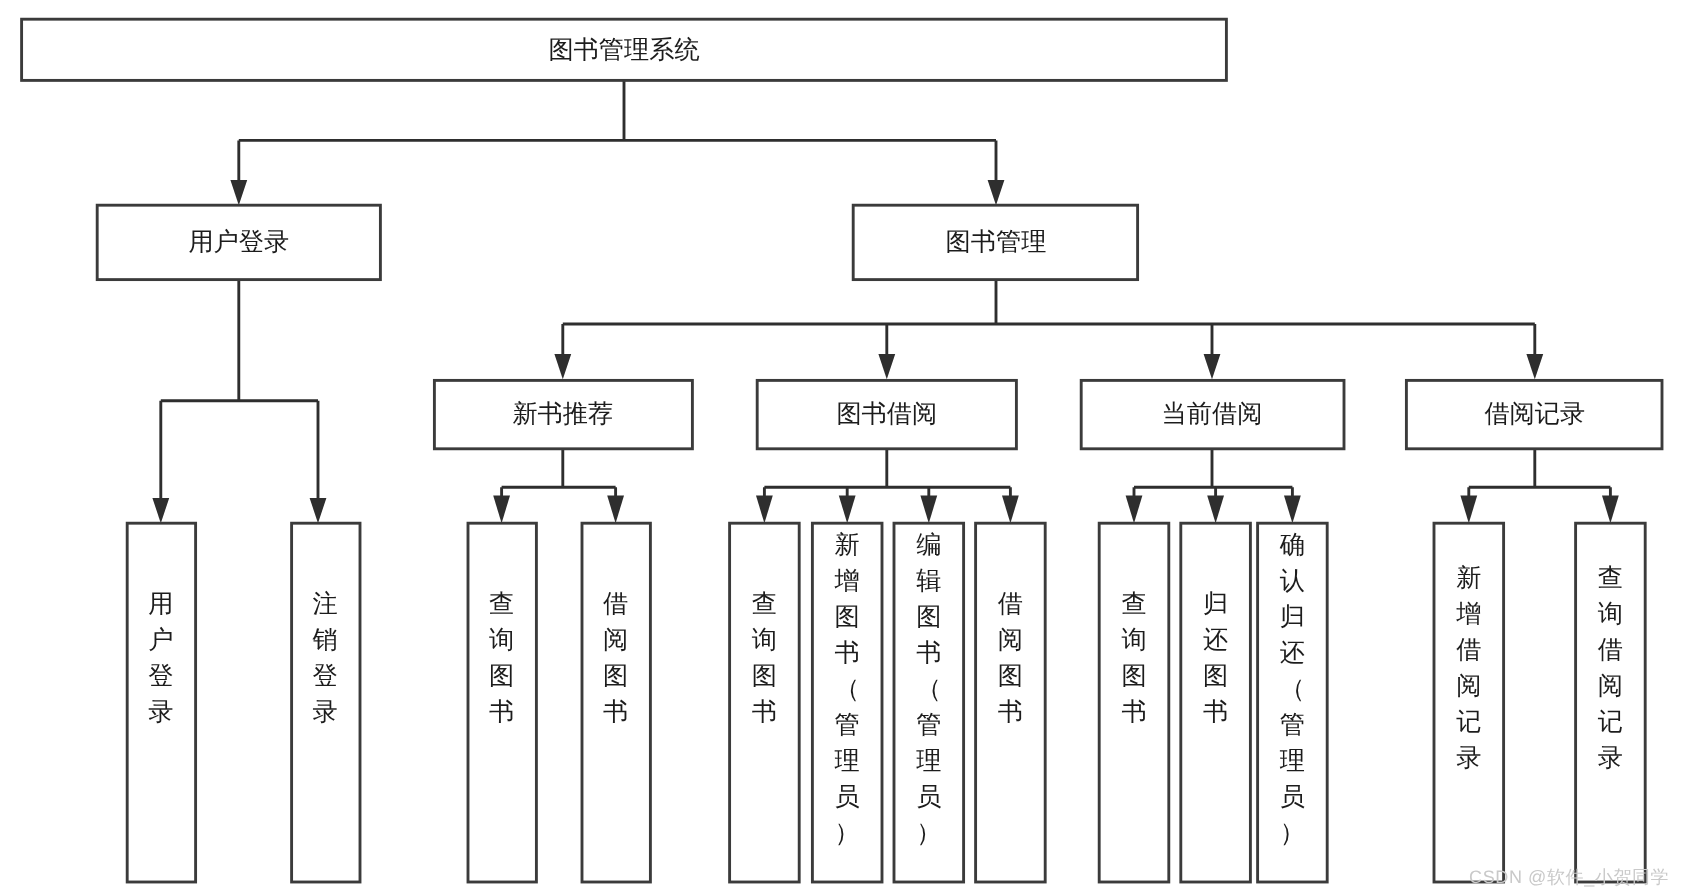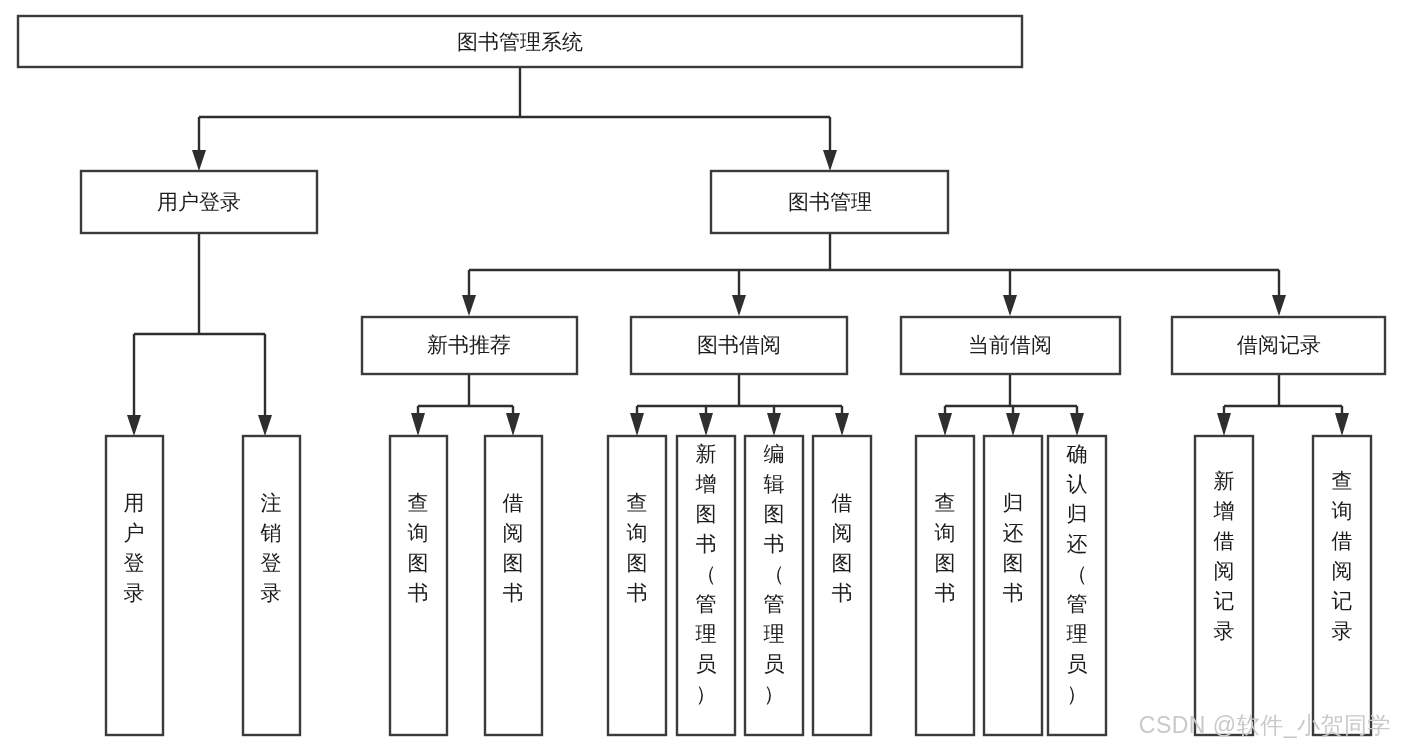--- a/index.html
+++ b/index.html
@@ -45,21 +45,21 @@
   }
   .arrow-head {
     fill: #2e2e2e;
     stroke: none;
   }
   .watermark {
     position: absolute;
     right: 14px;
     bottom: 6px;
     font-family: "Liberation Sans", sans-serif;
-    font-size: 23px;
+    font-size: 15px;
     color: #c9c9c9;
     letter-spacing: 0.5px;
     white-space: nowrap;
     pointer-events: none;
   }
 </style>
 </head>
 <body>
 
 <svg id="diagram" viewBox="0 0 1405 747" xmlns="http://www.w3.org/2000/svg">

